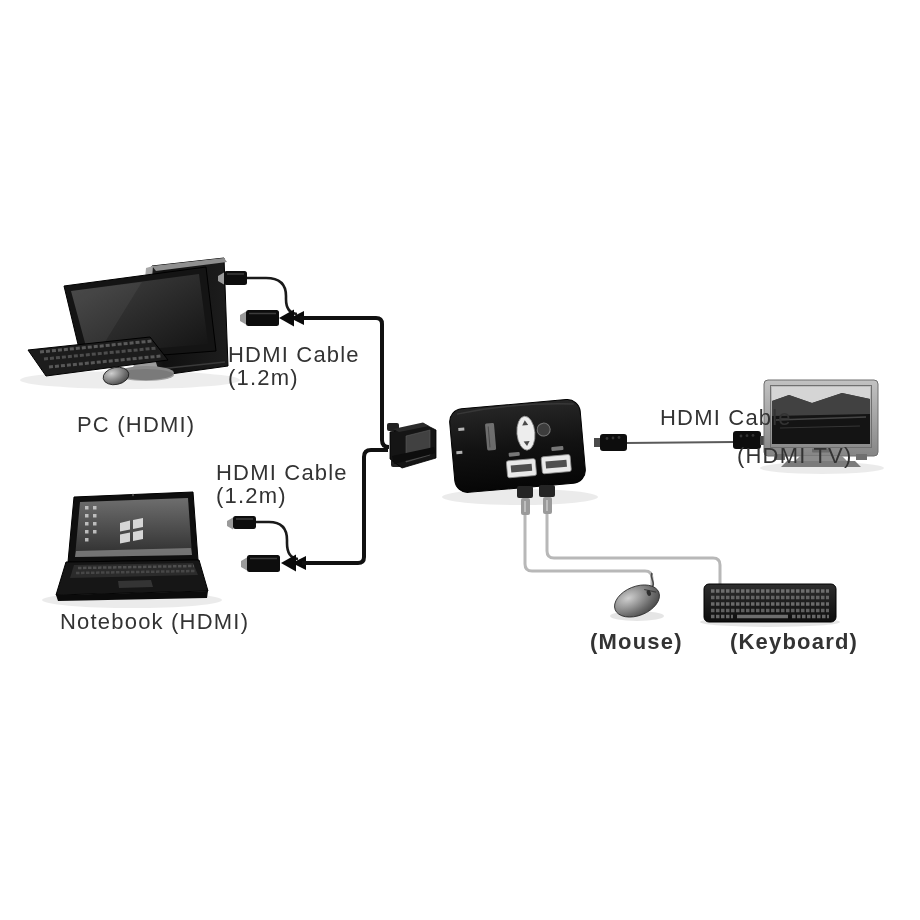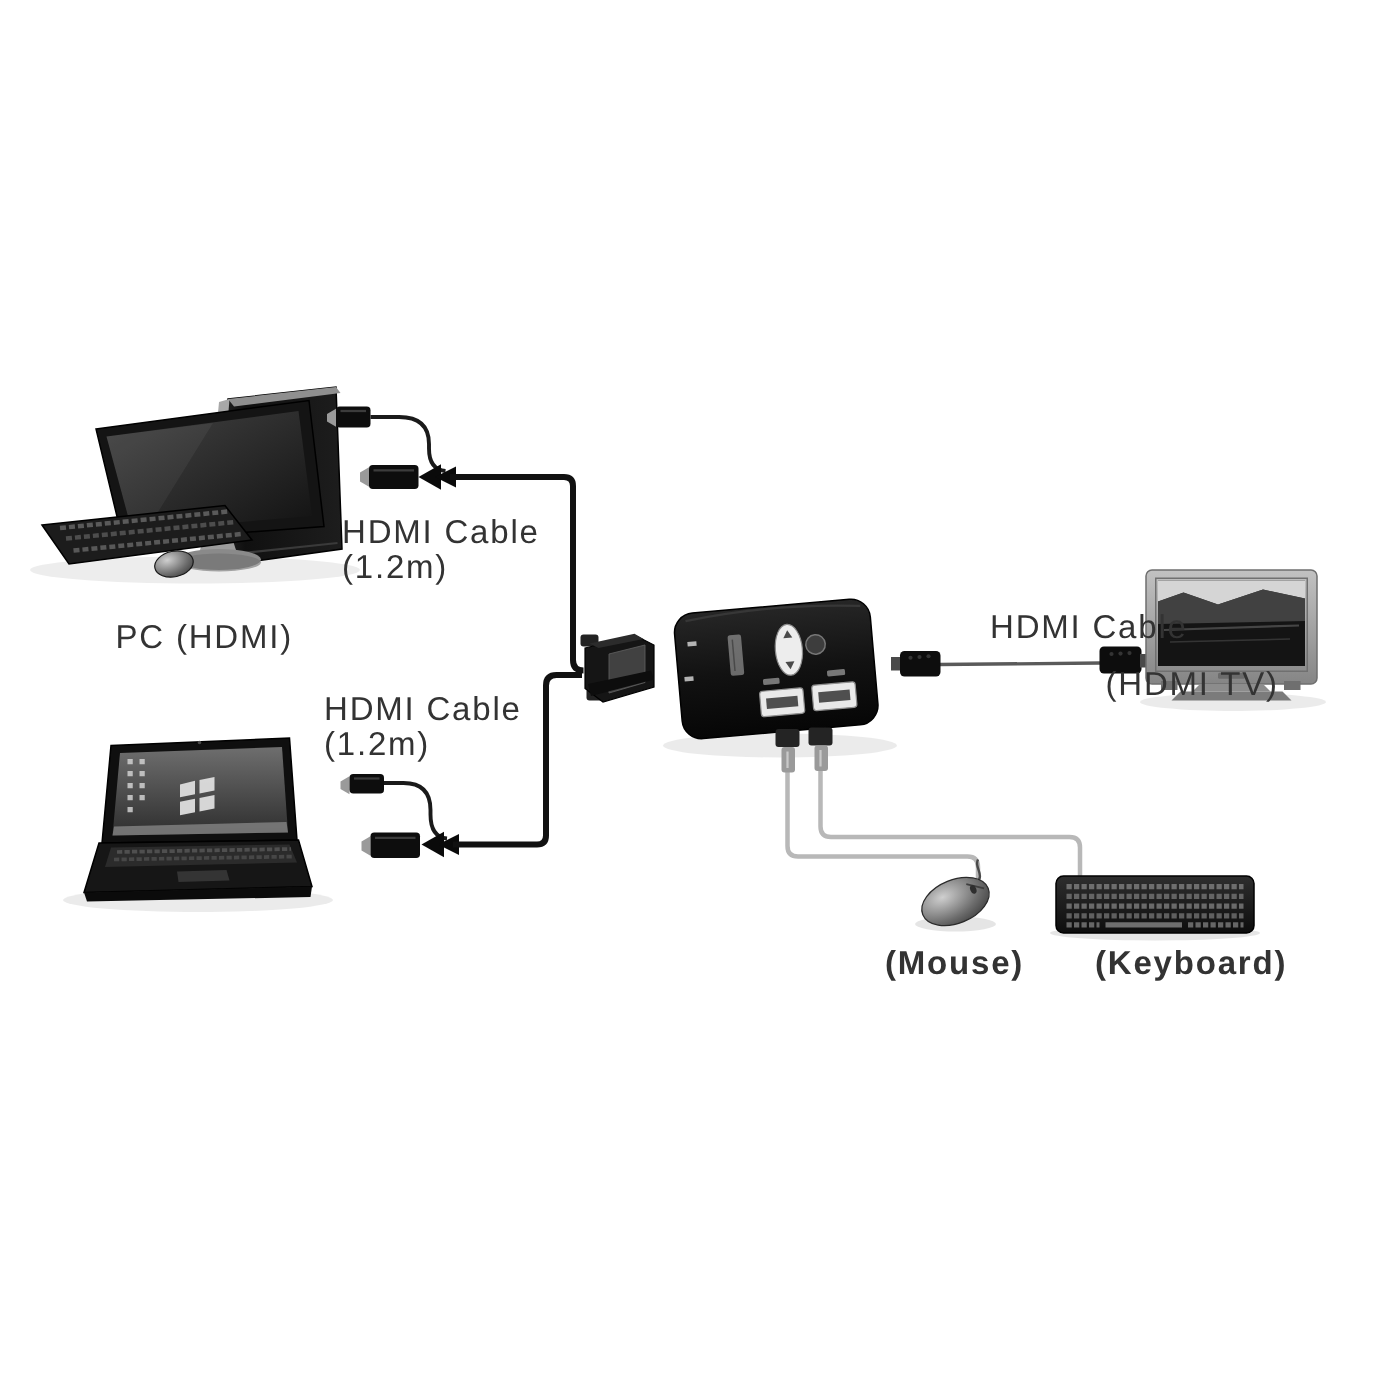--- a/index.html
+++ b/index.html
@@ -267,20 +267,21 @@
 <div class="lbl" style="left:228px;top:343px;">
   <div>HDMI Cable</div>
   <div>(1.2m)</div>
 </div>
 
 <div class="lbl" style="left:216px;top:461px;">
   <div>HDMI Cable</div>
   <div>(1.2m)</div>
 </div>
 
+<div class="lbl" style="left:60px;top:610px;">Notebook (HDMI)</div>
 
 <div class="lbl" style="left:660px;top:406px;">HDMI Cable</div>
 
 <div class="lbl" style="left:737px;top:444px;">(HDMI TV)</div>
 
 <div class="lbl" style="left:590px;top:630px;font-weight:bold;">(Mouse)</div>
 
 <div class="lbl" style="left:730px;top:630px;font-weight:bold;">(Keyboard)</div>
 
 </div>

